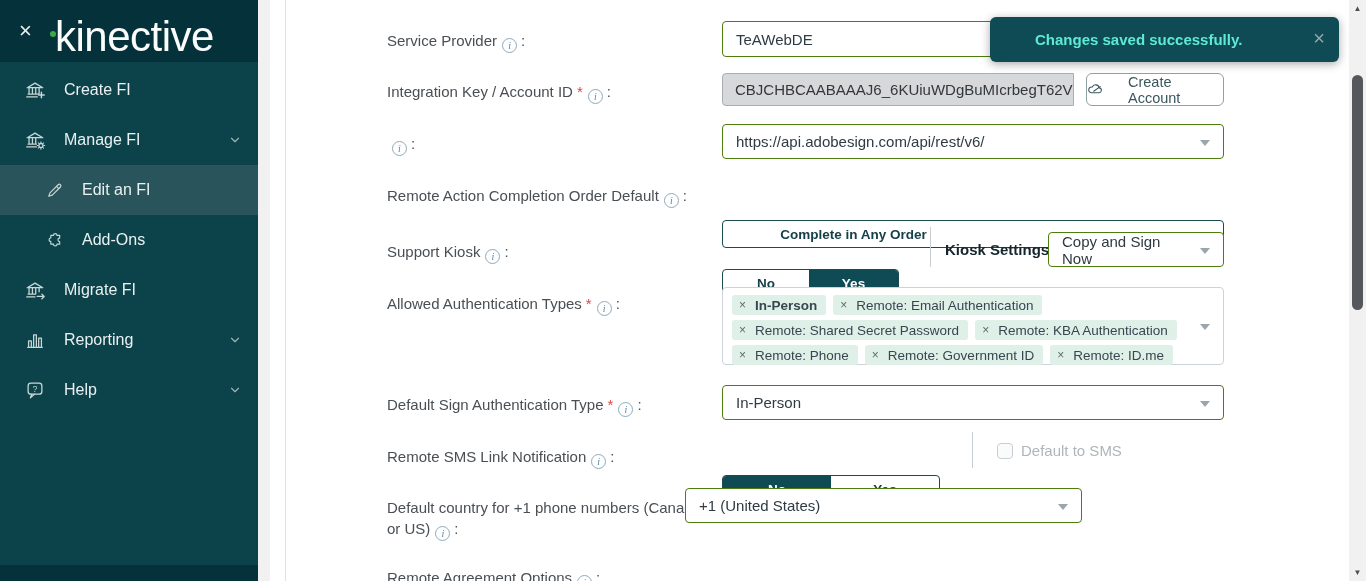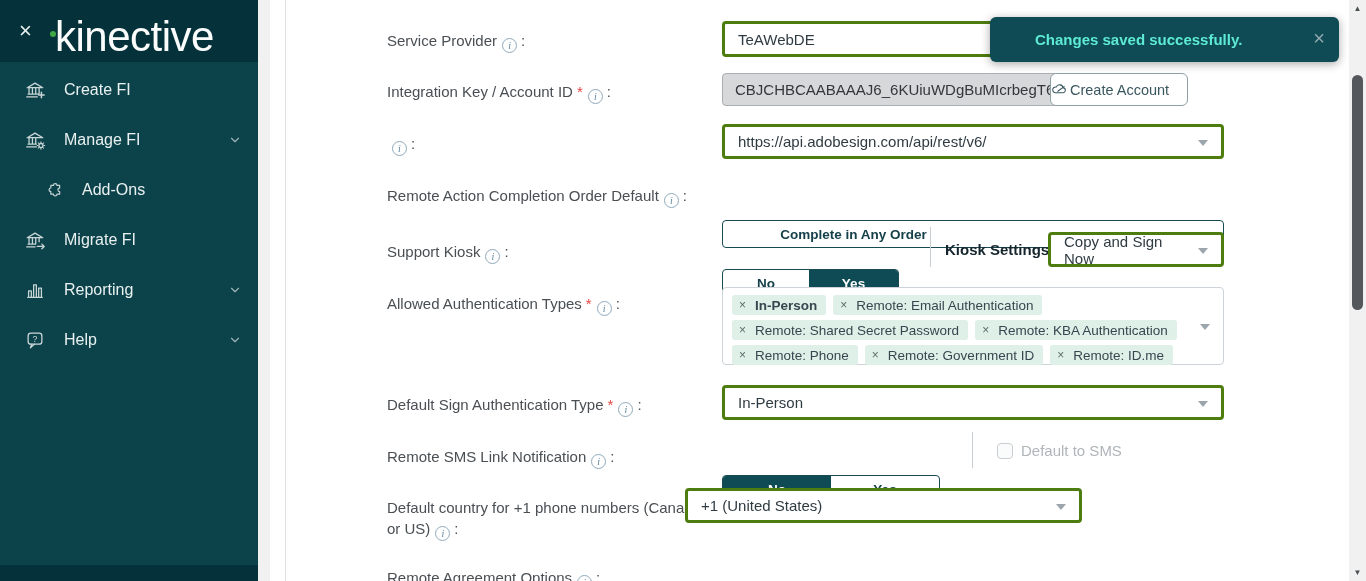--- a/index.html
+++ b/index.html
@@ -34,41 +34,41 @@
 
   
   .f-label { position:absolute; left:387px; width:322px; font-size:15px; line-height:21px; color:#4A4F54; }
   .info { display:inline-flex; width:15px; height:15px; border:1px solid #8FAABB; border-radius:50%;
           align-items:center; justify-content:center; margin:0 2px 0 5px; vertical-align:-3px;
           color:#5E87A0; font-size:10px; cursor:pointer; }
   .info i { font-family:"Liberation Serif", serif; font-style:italic; }
   .colon { margin-left:2px; }
   .req { color:#E04545; margin-left:4px; font-size:15px; }
 
-  .select { position:absolute; height:35px; background:#fff; border:3px solid #4d7c0f; border-radius:4px;
+  .select { position:absolute; height:35px; background:#fff; border:1px solid #4d7c0f; border-radius:4px;
             display:flex; align-items:center; padding:0 30px 0 13px; font-size:15px; color:#2F3B42;
             cursor:pointer; }
   .caret { position:absolute; right:13px; top:50%; margin-top:-2px; width:0; height:0;
            border-left:5px solid transparent; border-right:5px solid transparent;
            border-top:6px solid #9AA5AC; }
 
   .toggle { position:absolute; display:flex; border:1px solid #1A4A52; border-radius:4px;
             overflow:hidden; background:#fff;margin-top:39px; }
   .tg-btn { display:flex; align-items:center; justify-content:center; font-size:13.5px;
             font-weight:600; color:#16404A; cursor:pointer; }
   .tg-btn.sel { background:#0E4B54; color:#fff; }
 
   .v-div { position:absolute; width:1px; background:#C9CED2; }
 
   .dis-input { position:absolute; left:722px; top:73px; width:352px; height:33px; background:#D6D8DA;
                border:1px solid #A9AFB3; border-radius:4px 0 0 4px; display:flex; align-items:center;
                padding:0 12px; font-size:15px; color:#33383C; white-space:nowrap; overflow:hidden; }
-  .create-btn { position:absolute; left:1050px; top:73px; width:138px; height:33px; background:#fff;
+  .create-btn { position:absolute; left:1086px; top:73px; width:138px; height:33px; background:#fff;
                 border:1px solid #8FA0A6; border-radius:6px; display:flex; align-items:center;
-                gap:2px; font-size:14.5px; color:#3A565F; cursor:pointer; }
+                gap:24px; font-size:14.5px; color:#3A565F; cursor:pointer; }
 
   .ms-box { position:absolute; left:722px; top:287px; width:502px; height:78px; background:#fff;
             border:1px solid #CDD3D8; border-radius:4px; padding:7px 30px 7px 9px; cursor:pointer; }
   .chips { display:flex; flex-wrap:wrap; gap:5px 7px; width:460px; }
   .chip { display:inline-flex; align-items:center; height:20px; background:#DFF0E8; border-radius:3px;
           padding:0 9px 0 7px; font-size:13.5px; color:#37474F; white-space:nowrap; }
   .chip-x { margin-right:9px; color:#5C6C6C; font-size:12px; cursor:pointer; }
   .chip-bold .chip-label { font-weight:700; }
 
   .kiosk-label { position:absolute; left:945px; top:241px; font-size:15px; font-weight:700; color:#16262E; }
@@ -125,20 +125,29 @@
           </svg>
         </span>
         <span class="nav-label">Manage FI</span>
         <span class="nav-chevron">
           <svg width="14" height="14" viewBox="0 0 24 24" style="stroke:#9FB4B6;stroke-width:2;fill:none;stroke-linecap:round;stroke-linejoin:round;">
             <path d="M6 9 l6 6 6-6"></path>
           </svg>
         </span>
       </div>
 
+      <div class="nav-item sub active">
+        <span class="nav-icon">
+          <svg width="20" height="20" viewBox="0 0 24 24" class="icon-stroke">
+            <path d="M4.5 19.5 L6 15.5 L15.8 5.7 a1.9 1.9 0 0 1 2.7 2.7 L8.7 18.2 L4.5 19.5 Z"></path>
+            <path d="M13.8 7.7 l2.7 2.7"></path>
+          </svg>
+        </span>
+        <span class="nav-label">Edit an FI</span>
+      </div>
 
       <div class="nav-item sub">
         <span class="nav-icon">
           <svg width="20" height="20" viewBox="0 0 24 24" class="icon-stroke">
             <path d="M7 6.5h3.2a2.1 2.1 0 1 1 4.2 0H17.6v3.2a2.1 2.1 0 1 0 0 4.2V17h-3.2a2.1 2.1 0 1 1 -4.2 0H7v-3.2a2.1 2.1 0 1 1 0-4.2z"></path>
           </svg>
         </span>
         <span class="nav-label">Add-Ons</span>
       </div>
 

